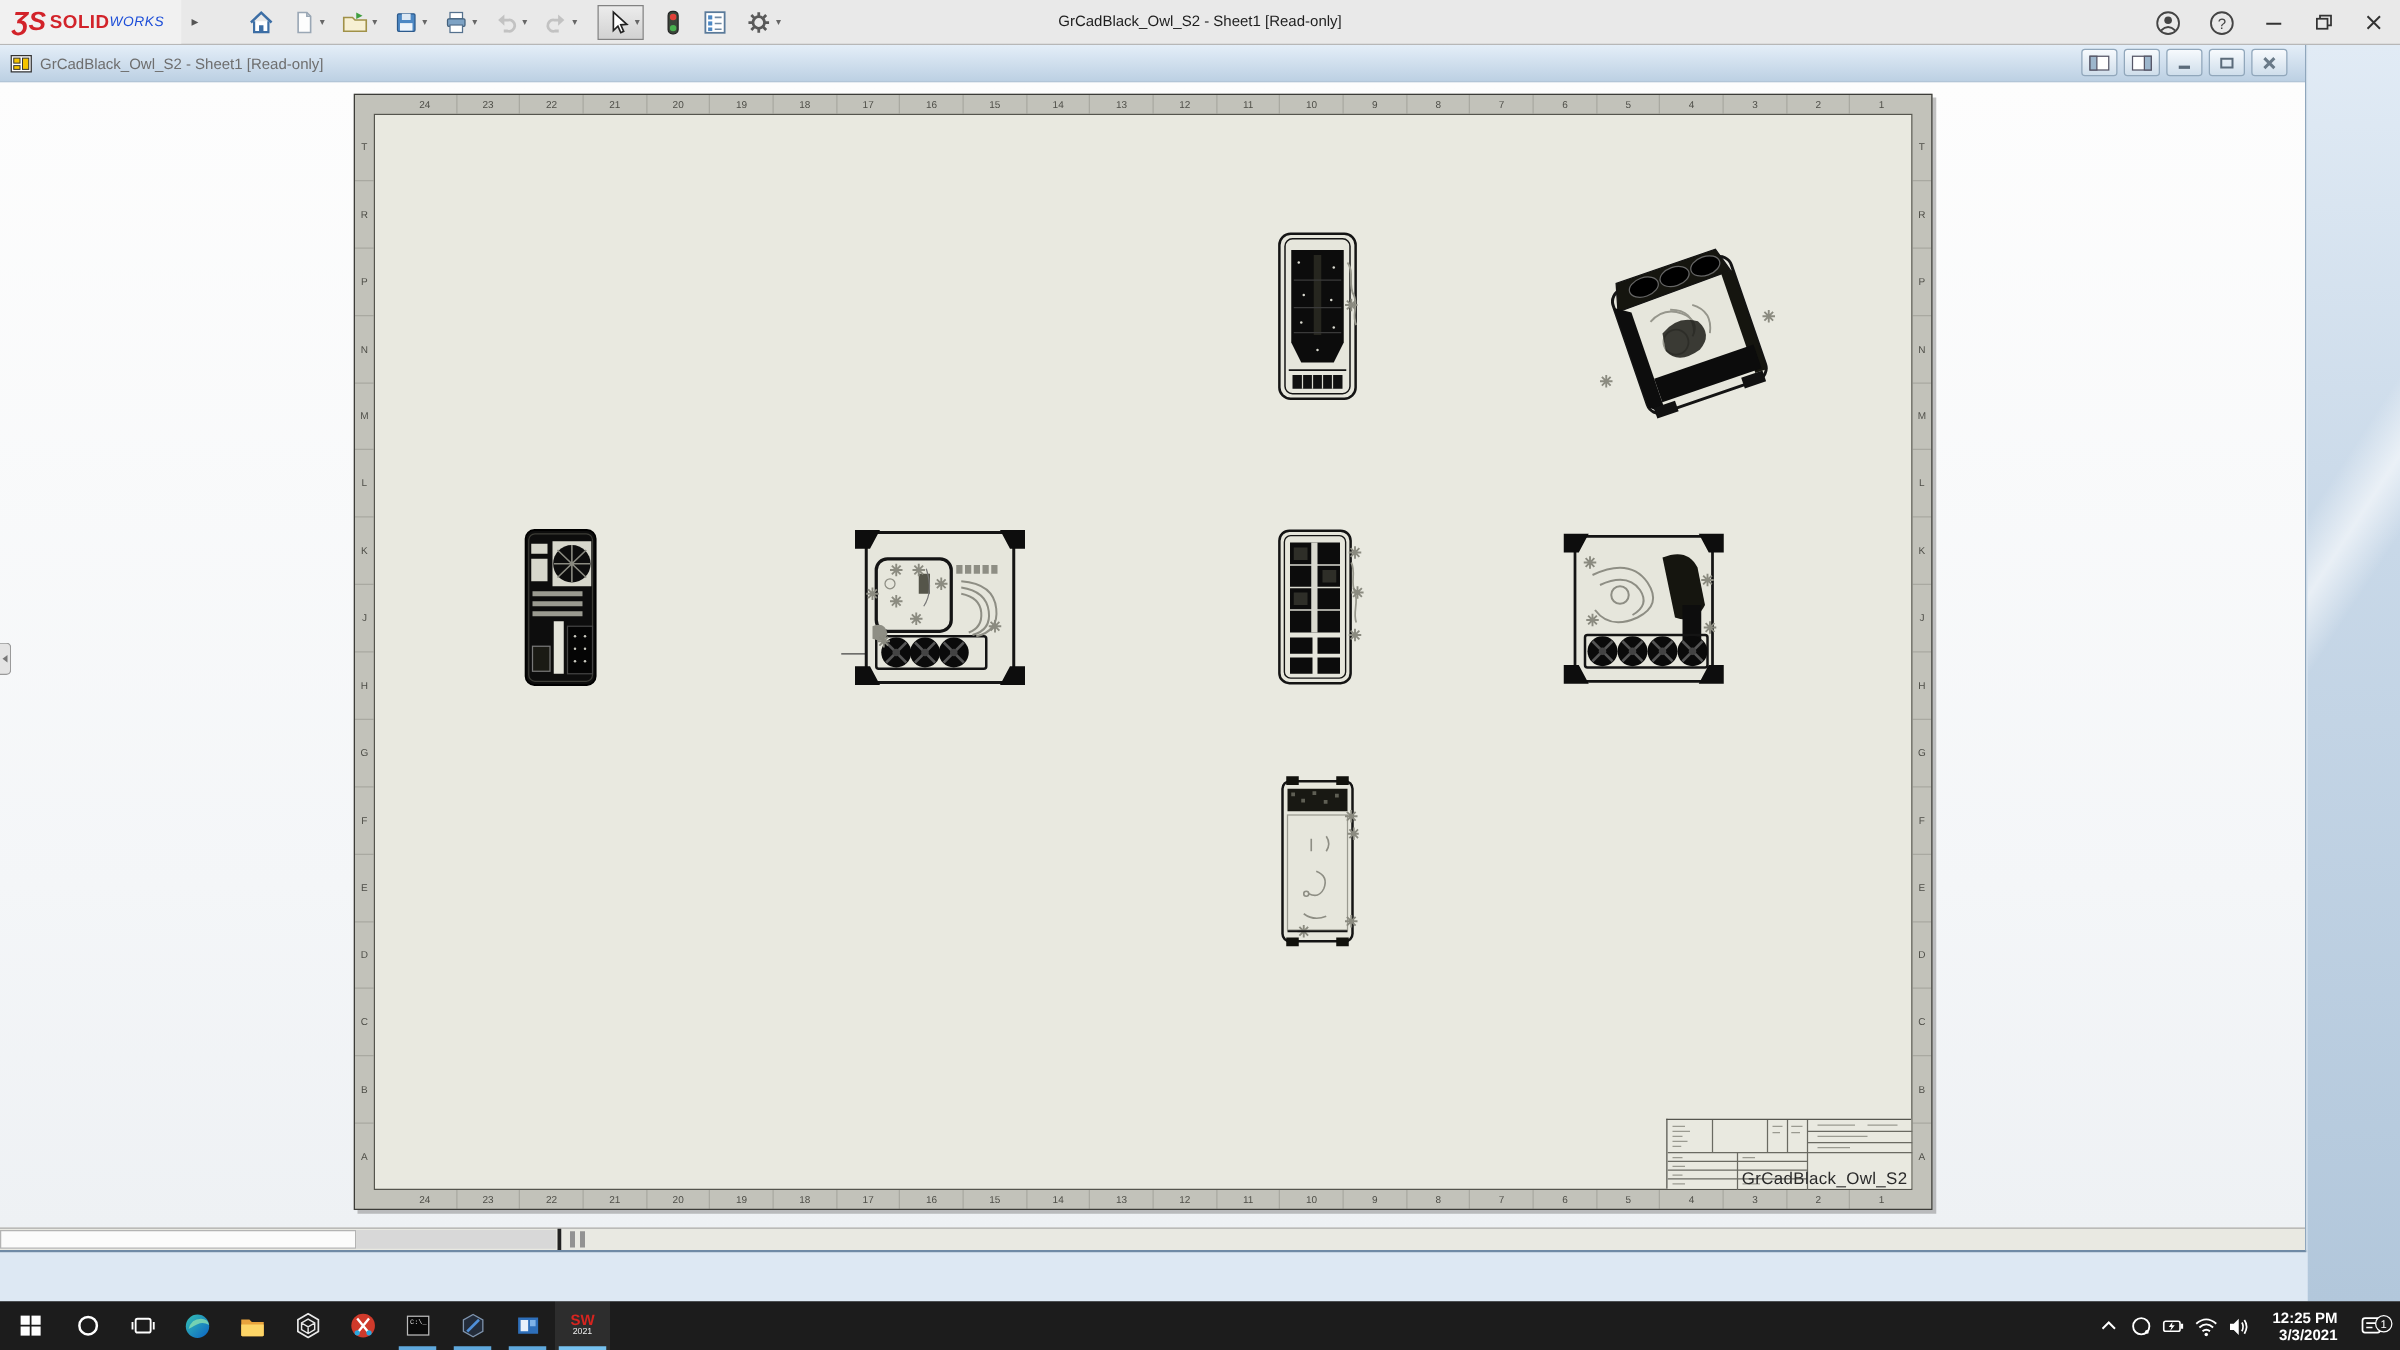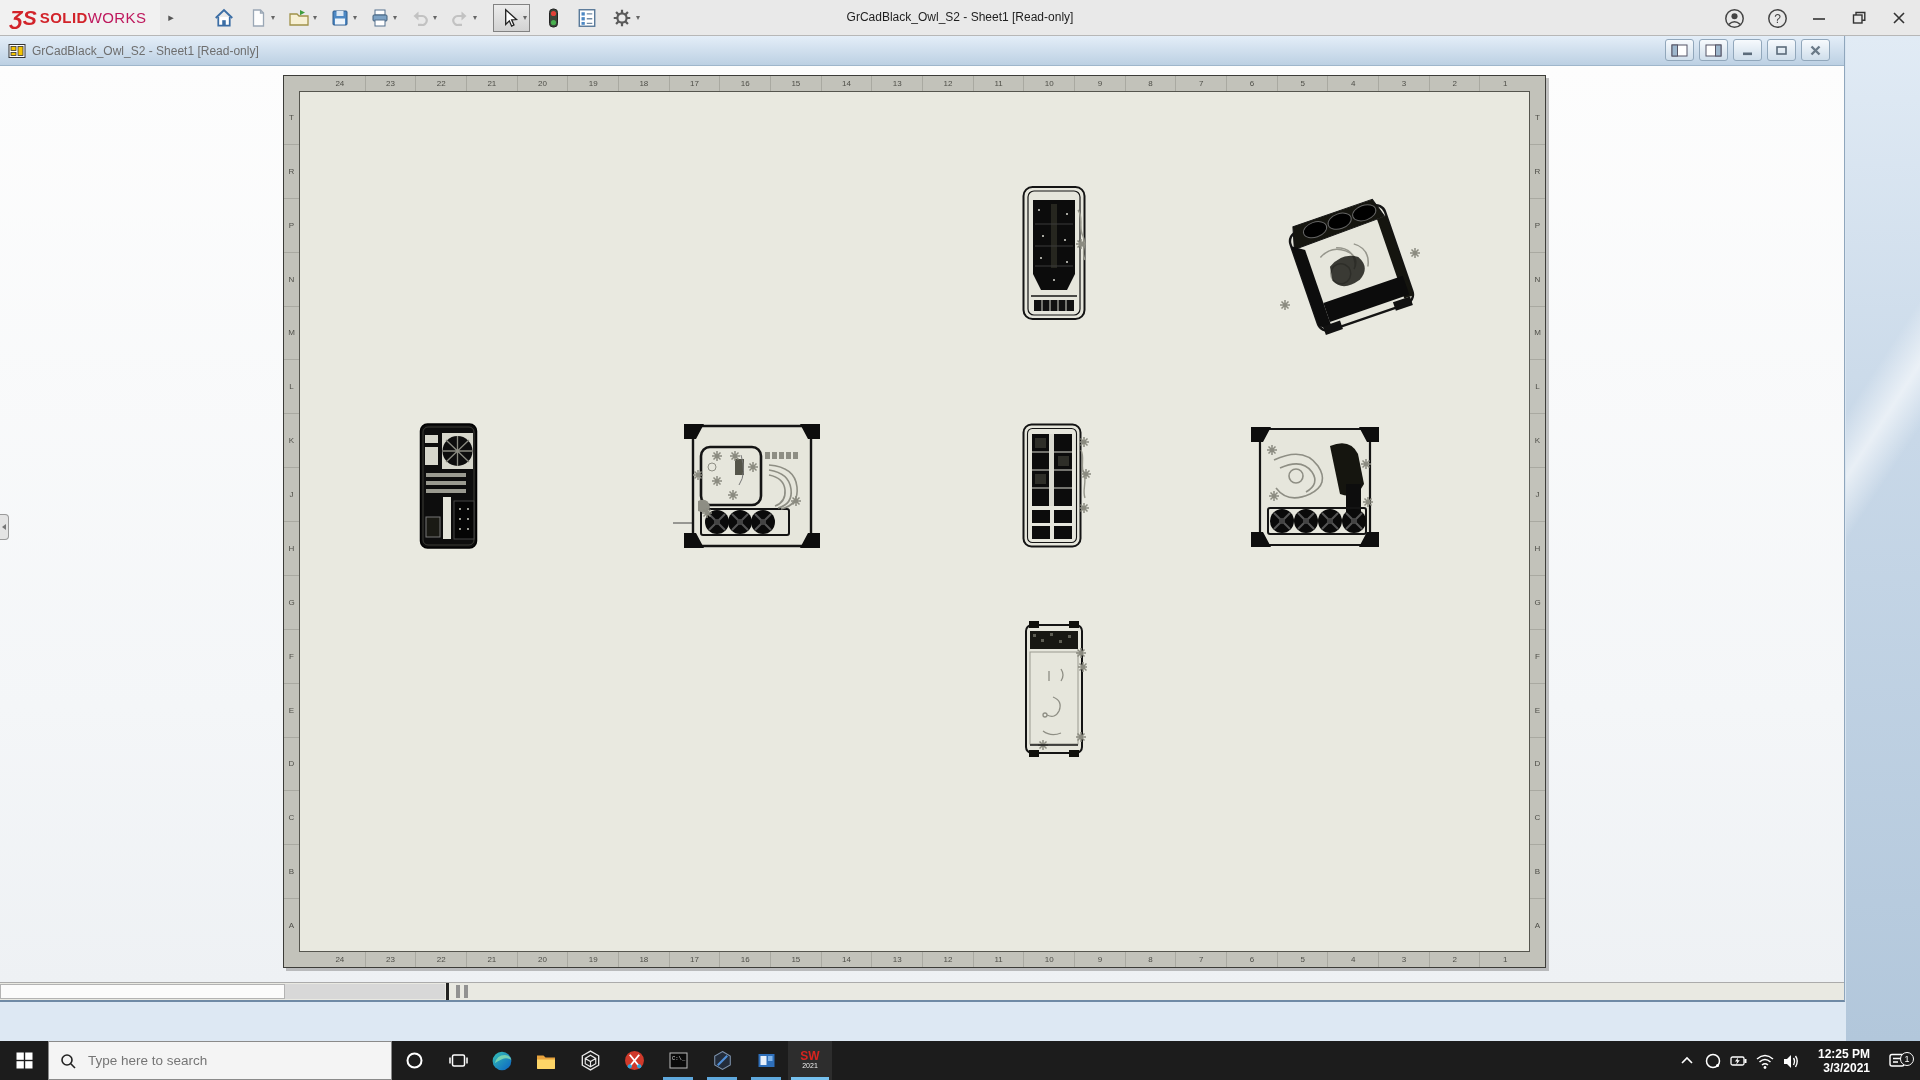--- a/index.html
+++ b/index.html
@@ -6,21 +6,21 @@
   *{box-sizing:border-box;}
   .screen{position:relative;width:1920px;height:1080px;overflow:hidden;
     font-family:"Liberation Sans",sans-serif;background:#d9e5f1;}
 
   
   .titlebar{position:absolute;left:0;top:0;width:1920px;height:36px;background:#e9e9e9;
     border-bottom:1px solid #b7b7b7;display:flex;align-items:center;}
   .brand{display:flex;align-items:center;height:100%;padding:0 14px 0 10px;background:#f1f1f1;}
   .brand-glyph{font-size:21px;font-weight:bold;font-style:italic;color:#d2232a;margin-right:3px;}
   .brand-bold{font-size:15px;font-weight:bold;color:#d2232a;letter-spacing:.4px;}
-  .brand-light{font-size:15px;color:#be185d;letter-spacing:.4px;}
+  .brand-light{font-size:11px;color:#1d4ed8;letter-spacing:.4px;font-style:italic;}
   .brand-caret{margin-left:8px;color:#555;font-size:11px;}
   .toolbar{display:flex;align-items:center;margin-left:26px;height:100%;}
   .tb{display:flex;align-items:center;margin-left:13px;}
   .tb .caret{font-size:8px;color:#666;margin-left:3px;}
   .tb-select{border:1px solid #828282;background:linear-gradient(#ececec,#d2d2d2);
     padding:2px 2px 2px 4px;margin-left:16px;}
   .win-title{position:absolute;left:50%;top:10px;transform:translateX(-50%);
     font-size:12px;color:#1e1e1e;white-space:nowrap;}
   .win-controls{position:absolute;right:12px;top:0;height:36px;display:flex;align-items:center;gap:22px;}
 
@@ -558,20 +558,33 @@
               <circle cx="22" cy="96" r="2"></circle>
               <path d="M20 112 q8 6 18 2"></path>
             </g>
             <use href="#ast" x="58" y="34"></use>
               <use href="#ast" x="60" y="48"></use>
               <use href="#ast" x="58" y="118"></use>
               <use href="#ast" x="20" y="126"></use>
             <path d="M7 126 h48" stroke="#141414" stroke-width="1.5"></path>
           </svg>
 
+          <div class="tblock">
+            <svg width="196" height="56" viewBox="0 0 196 56">
+              <path stroke="#6a6a62" stroke-width="1" fill="none" d="M0 26 H196 M36 0 V26 M80 0 V26 M96 0 V26 M112 0 V56
+                   M112 9 H196 M112 18 H196 M0 33 H112 M0 40 H112 M0 47 H112 M56 26 V56"></path>
+              <g stroke="#9a9a90" stroke-width="1">
+                <path d="M4 5 h10 M4 9 h14 M4 13 h8 M4 17 h12 M4 21 h7"></path>
+                <path d="M84 5 h8 M84 10 h6 M99 5 h9 M99 10 h7"></path>
+                <path d="M120 4 h30 M160 4 h24 M120 13 h40 M120 22 h26"></path>
+                <path d="M4 30 h8 M4 37 h10 M4 44 h8 M4 51 h10 M60 30 h10 M60 51 h14"></path>
+              </g>
+            </svg>
+            <span class="tblock-name">GrCadBlack_Owl_S2</span>
+          </div>
 
         </div>
       </div>
     </div>
 
     <div class="hscroll">
       <div class="hs-thumb"></div>
       <div class="hs-track"></div>
       <div class="hs-divider"></div>
       <div class="hs-splitter">
@@ -588,27 +601,20 @@
     <div class="tb-start">
       <svg width="21" height="21" viewBox="0 0 21 21">
         <g fill="#fff">
             <rect x="2.5" y="2.5" width="7.3" height="7.3"></rect>
             <rect x="11.2" y="2.5" width="7.3" height="7.3"></rect>
         <rect x="2.5" y="11.2" width="7.3" height="7.3"></rect>
             <rect x="11.2" y="11.2" width="7.3" height="7.3"></rect>
           </g>
       </svg>
     </div>
-    <div class="tb-search">
-      <svg width="18" height="18" viewBox="0 0 18 18">
-        <circle cx="8" cy="8" r="5" fill="none" stroke="#222" stroke-width="1.6"></circle>
-        <path d="M11.8 11.8 L16 16" stroke="#222" stroke-width="1.6"></path>
-      </svg>
-      <input type="text" placeholder="Type here to search" style="">
-    </div>
 
     <div class="tb-cell">
       <svg width="19" height="19" viewBox="0 0 19 19">
         <circle cx="9.5" cy="9.5" r="7" fill="none" stroke="#fff" stroke-width="2"></circle>
       </svg>
     </div>
     <div class="tb-cell">
       <svg width="21" height="21" viewBox="0 0 21 21">
         <rect x="4.5" y="5" width="12" height="11" rx="1.5" fill="none" stroke="#fff" stroke-width="1.5"></rect>
         <path d="M2 7.5 v6 M19 7.5 v6" stroke="#fff" stroke-width="1.5"></path>

